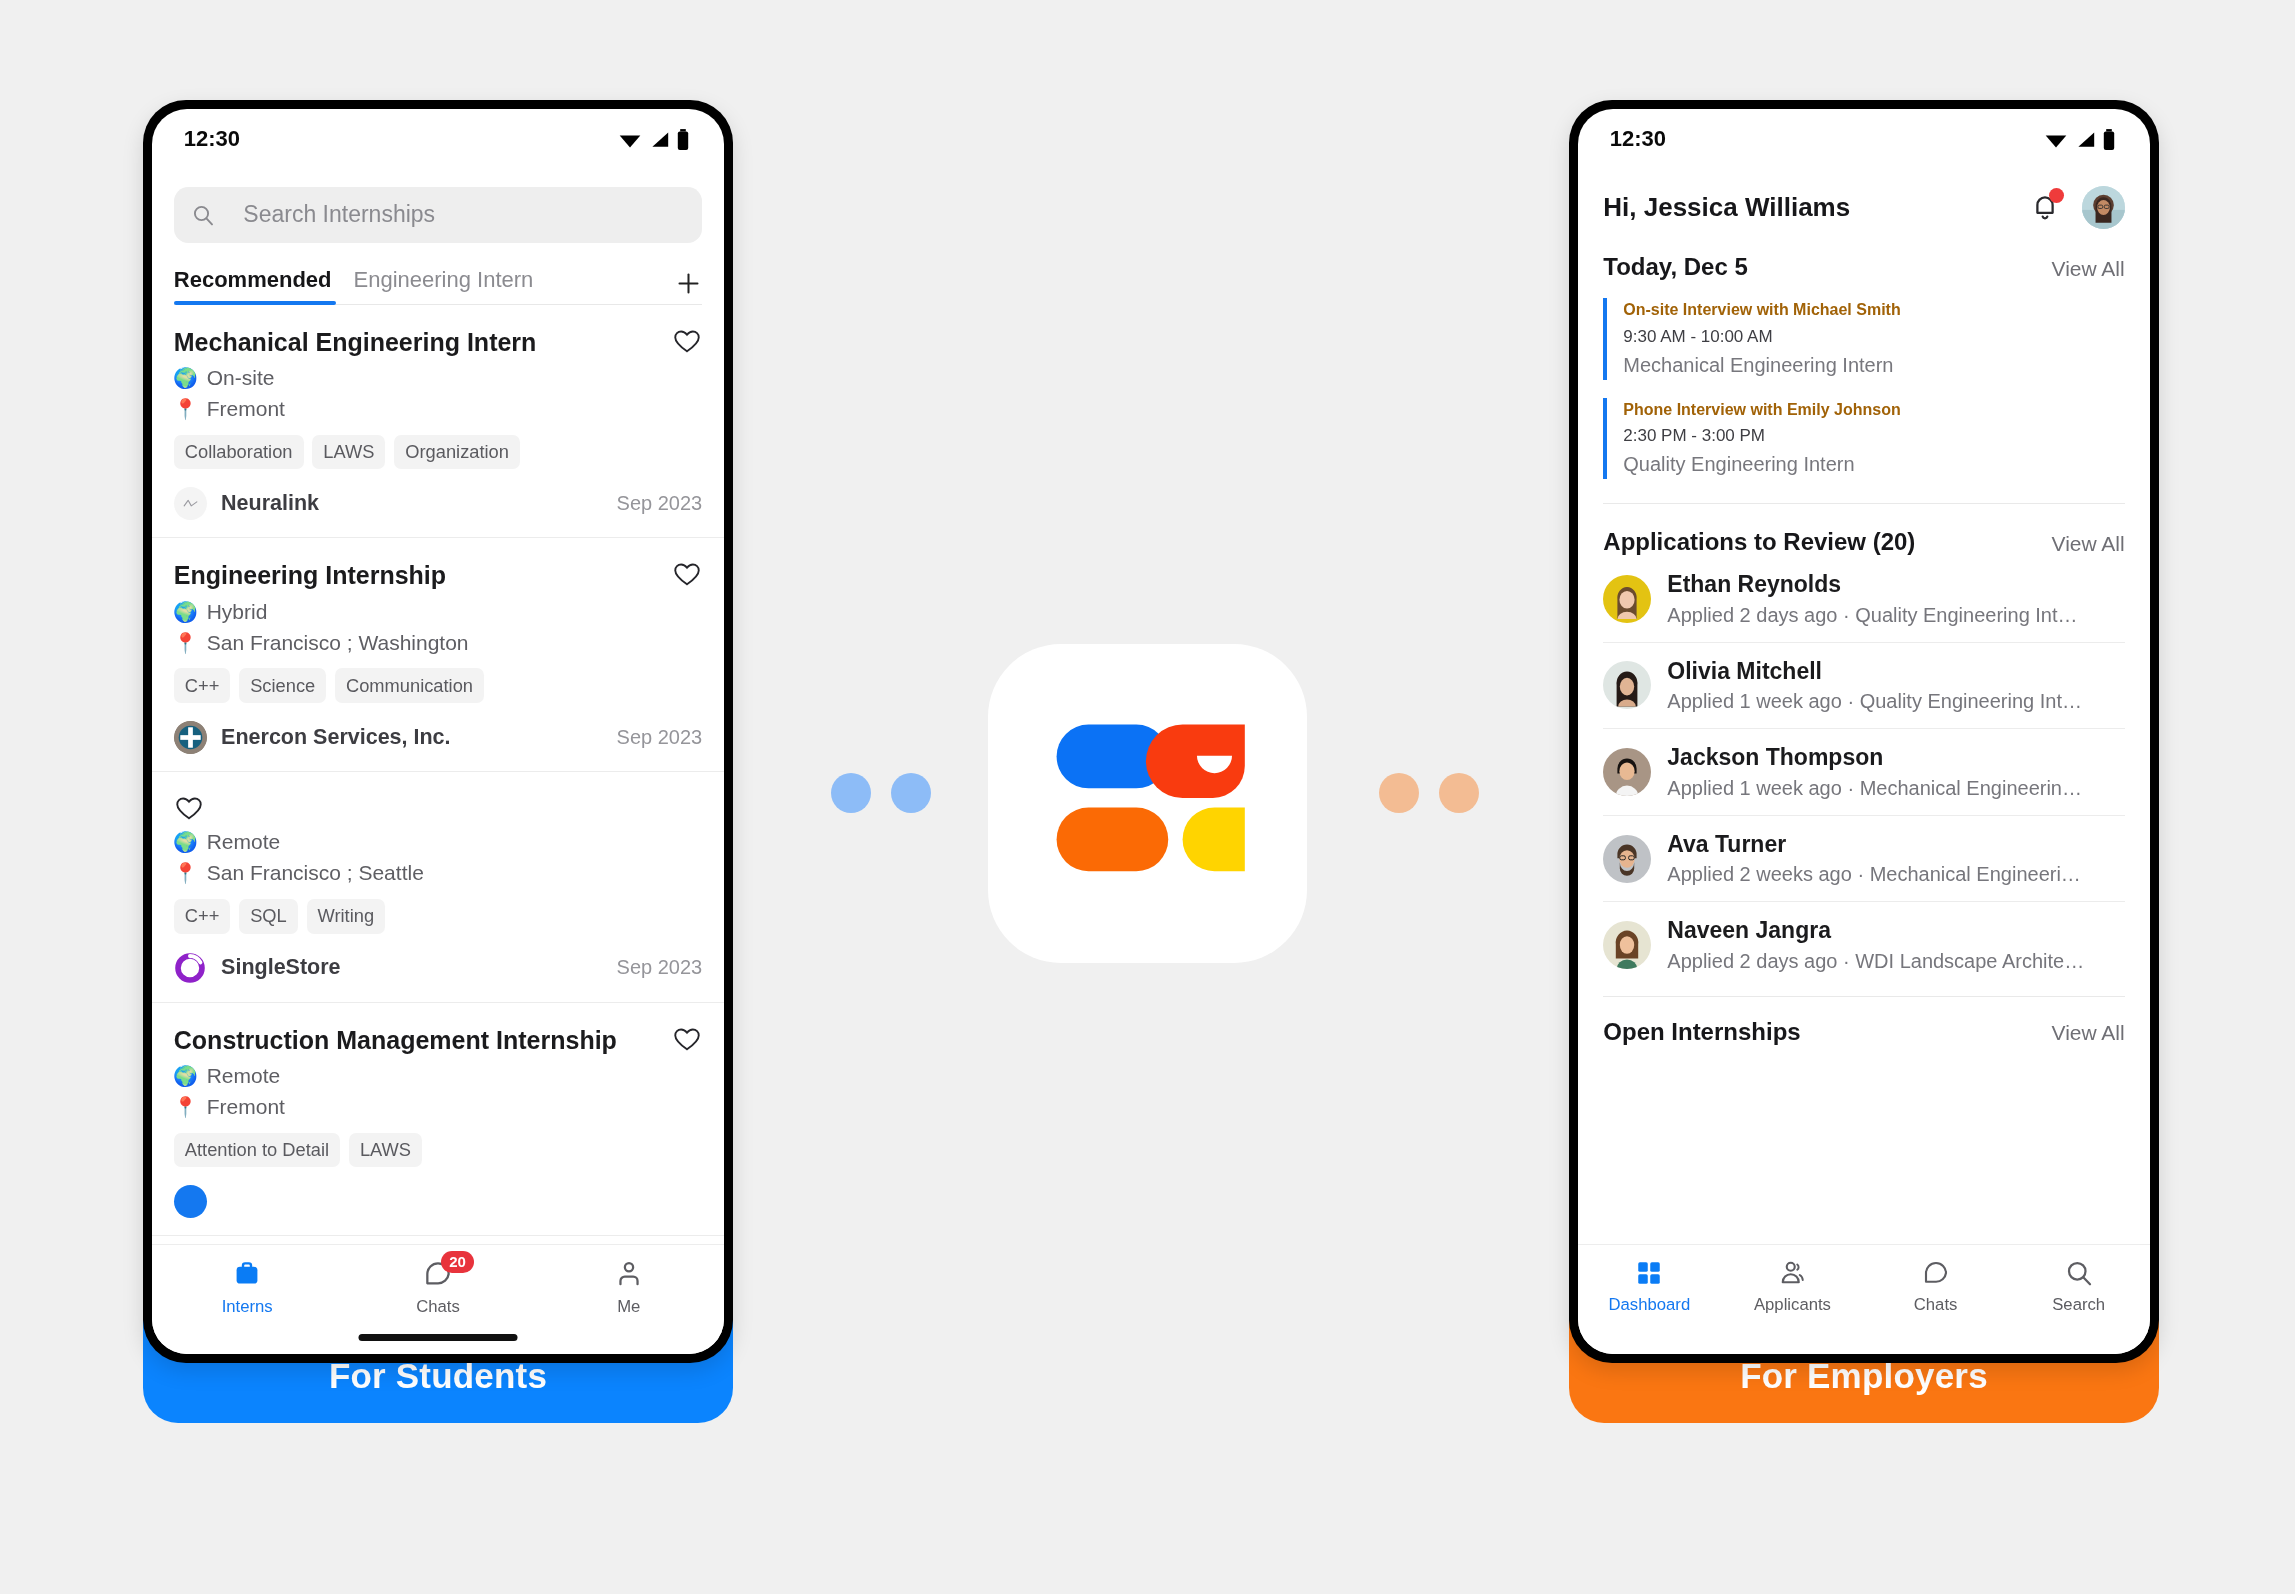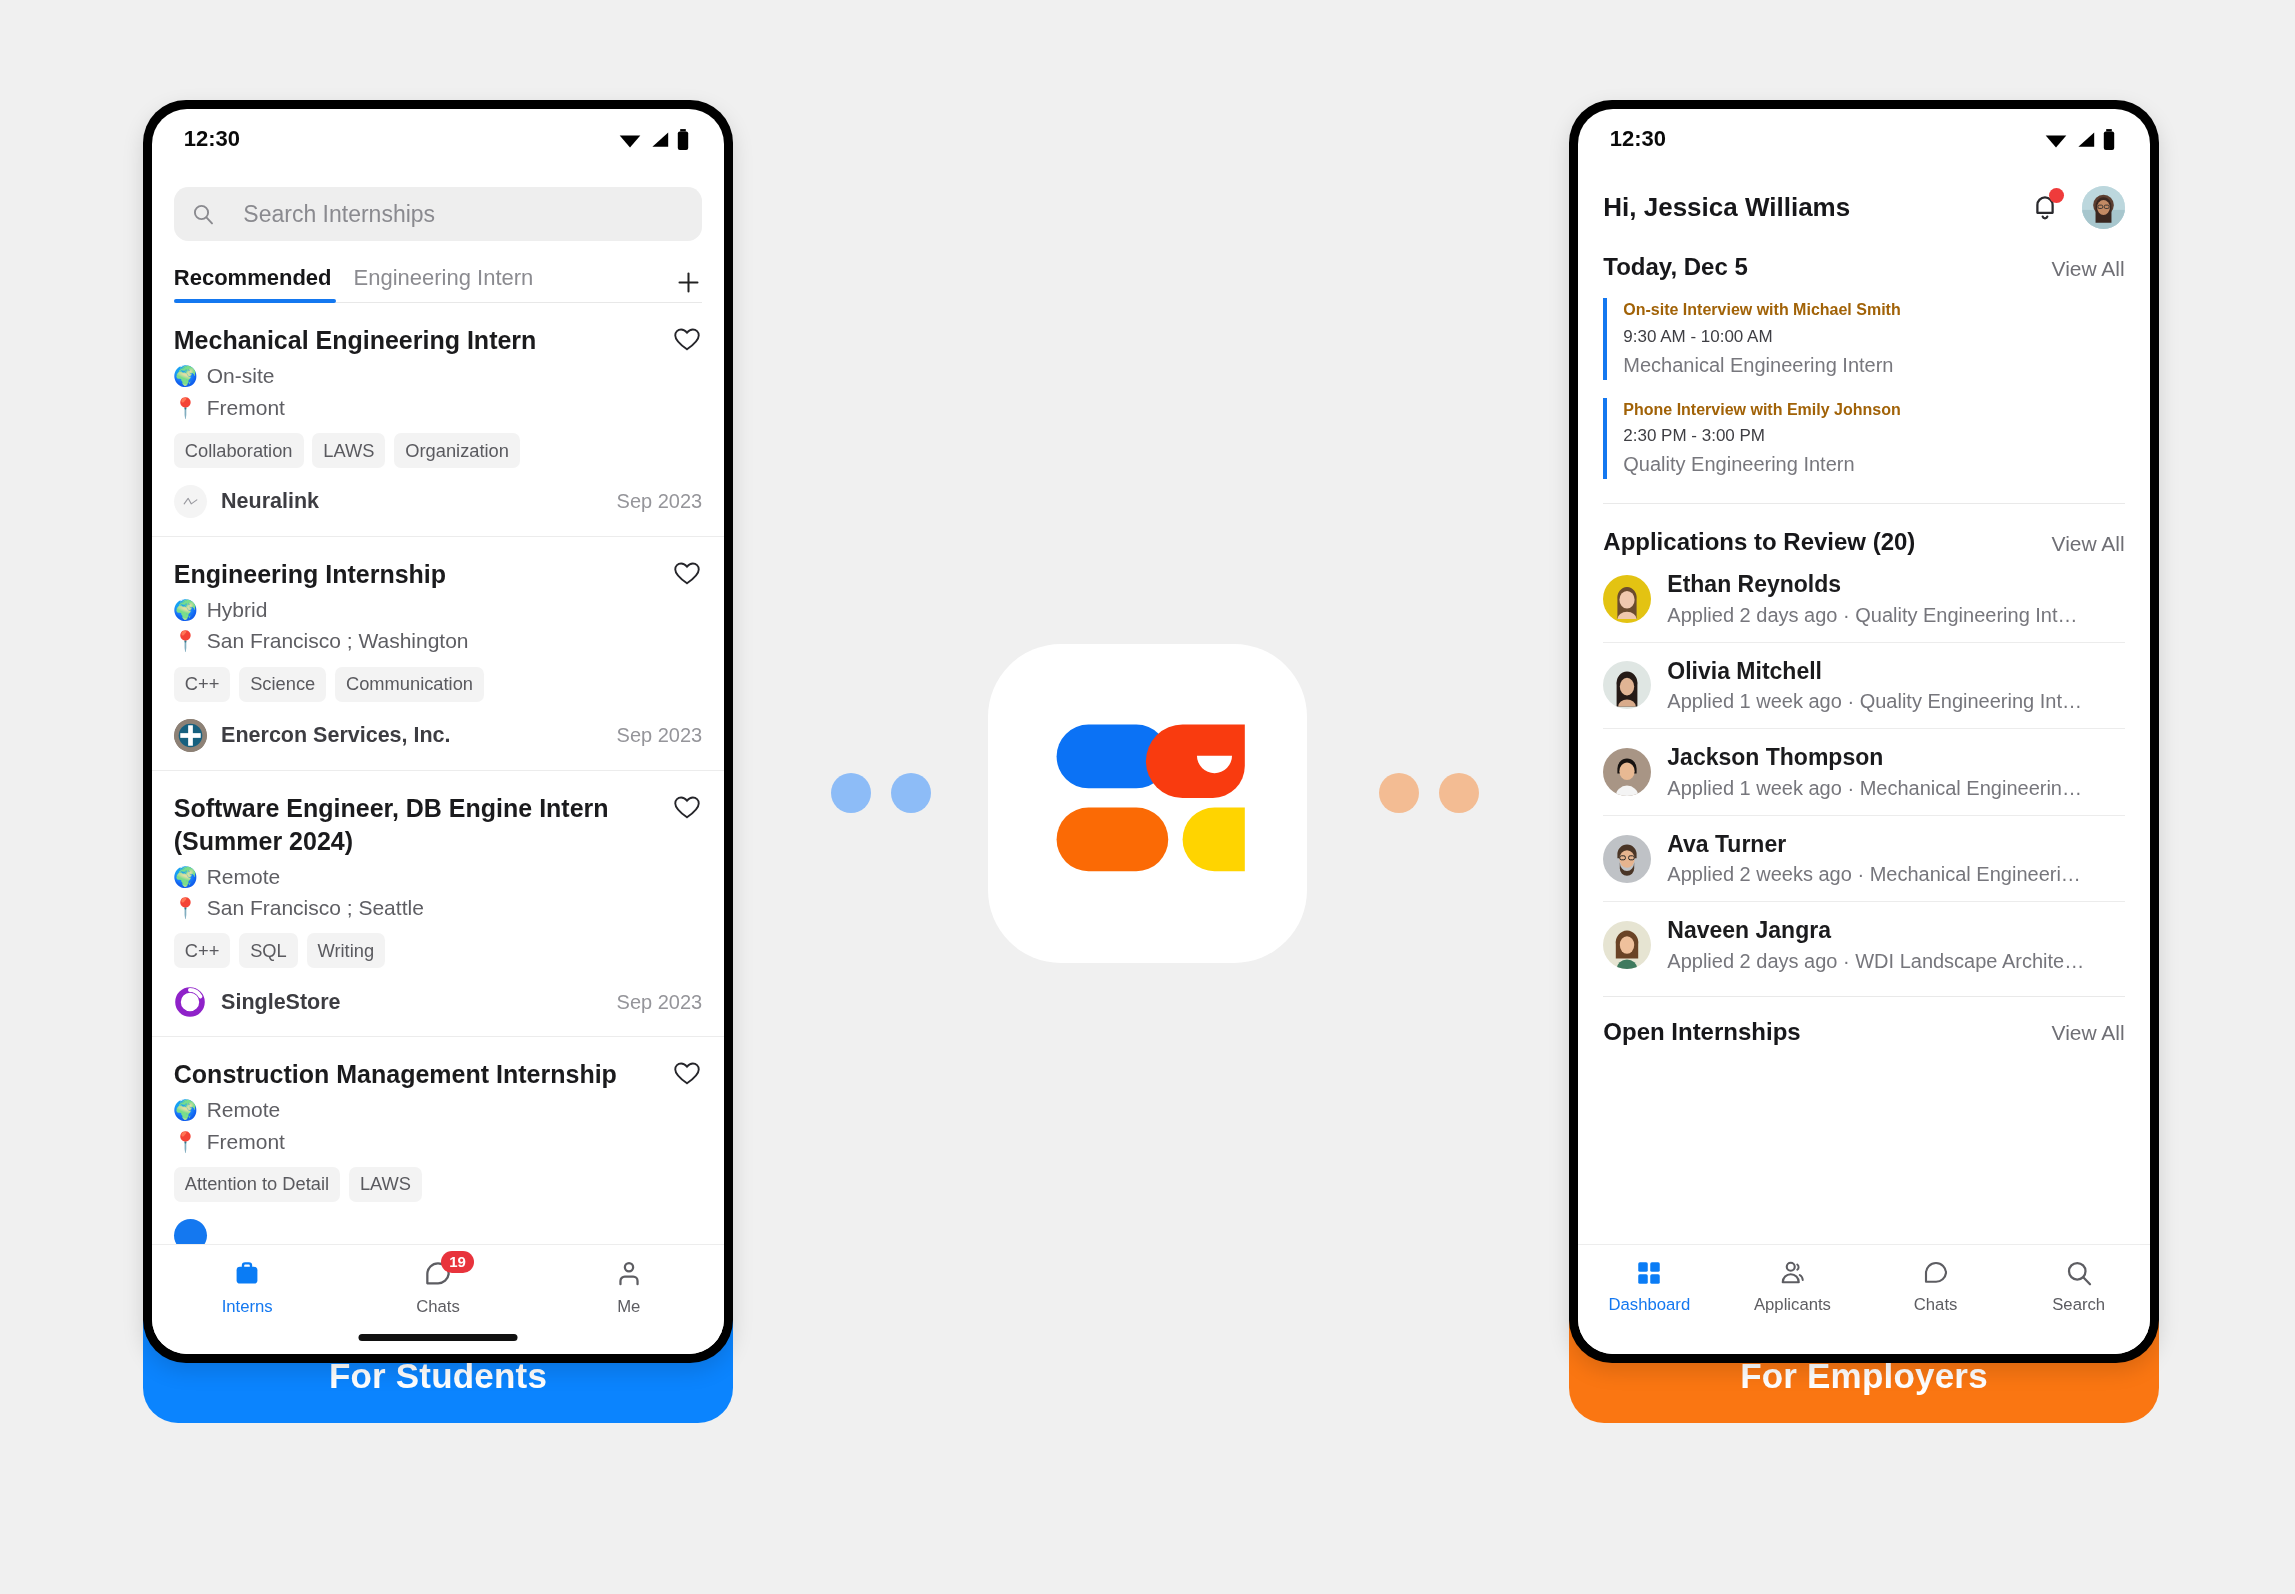--- a/index.html
+++ b/index.html
@@ -270,21 +270,20 @@
                     <rect x="8" y="18" width="26" height="6" fill="#fff"></rect>
                   </svg>
               </span>
               <span class="co-name">Enercon Services, Inc.</span>
               <span class="job-date">Sep 2023</span>
             </div>
           </div>
 
           <div class="jobcard">
             <div class="job-top">
-              <div class="job-title">Software Engineer, DB Engine Intern (Summer 2024)</div>
               <svg class="svgicon" width="30" height="30" viewBox="0 0 24 24">
                   <path d="M12 20.2 C5.5 15.6 2.6 12.6 2.6 9.1 C2.6 6.4 4.7 4.4 7.3 4.4 C9 4.4 10.7 5.3 12 7 C13.3 5.3 15 4.4 16.7 4.4 C19.3 4.4 21.4 6.4 21.4 9.1 C21.4 12.6 18.5 15.6 12 20.2 Z" fill="none" stroke="#25252a" stroke-width="1.5"></path>
                 </svg>
             </div>
             <div class="job-meta">
               <span class="em">🌍</span>
               <span>Remote</span>
             </div>
             <div class="job-meta">
               <span class="em">📍</span>
@@ -338,21 +337,21 @@
             <svg class="svgicon" width="32" height="32" viewBox="0 0 24 24">
                 <path d="M9 6.5 V5.6 A1.6 1.6 0 0 1 10.6 4 h2.8 A1.6 1.6 0 0 1 15 5.6 V6.5" fill="none" stroke="#0a7cf5" stroke-width="1.8" stroke-linecap="round"></path>
                 <rect x="4.2" y="6.6" width="15.6" height="12.6" rx="2.6" fill="#0a7cf5"></rect>
               </svg>
             <span class="lab">Interns</span>
           </div>
           <div class="tabitem">
             <svg class="svgicon" width="32" height="32" viewBox="0 0 24 24">
                 <path d="M20 12 A8 8 0 1 0 4 12 V19 H12 A8 8 0 0 0 20 12 Z" fill="none" stroke="#5d5d62" stroke-width="1.7" stroke-linejoin="round"></path>
               </svg>
-            <span class="badge">19</span>
+            <span class="badge">20</span>
             <span class="lab">Chats</span>
           </div>
           <div class="tabitem">
             <svg class="svgicon" width="32" height="32" viewBox="0 0 24 24">
                 <circle cx="12" cy="7" r="3.1" fill="none" stroke="#5d5d62" stroke-width="1.7"></circle>
                 <path d="M5.6 19.6 v-2.4 a3.2 3.2 0 0 1 3.2 -3.2 h6.4 a3.2 3.2 0 0 1 3.2 3.2 v2.4" fill="none" stroke="#5d5d62" stroke-width="1.7" stroke-linecap="round"></path>
               </svg>
             <span class="lab">Me</span>
           </div>
         </div>

